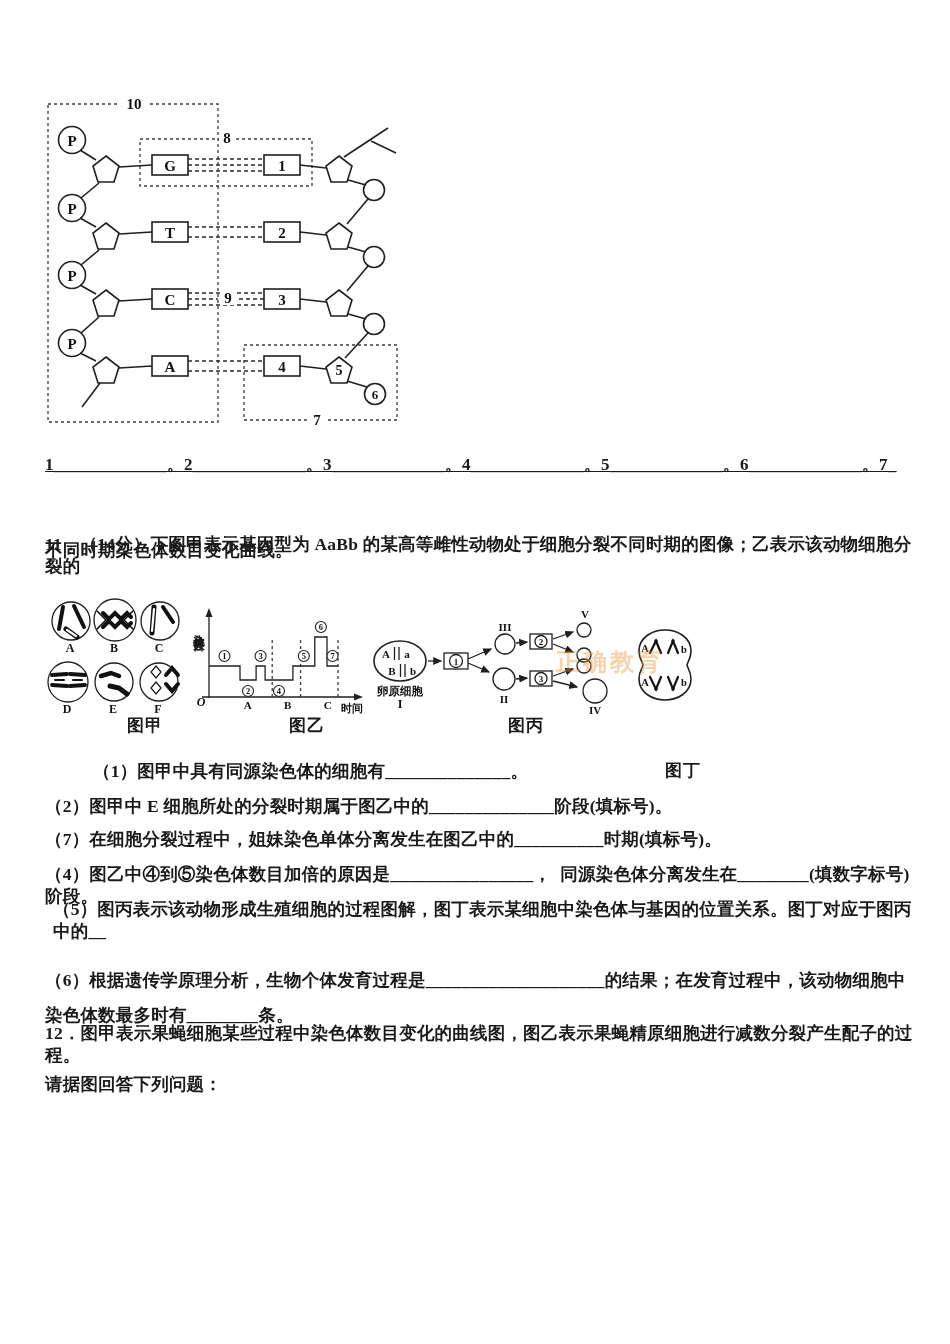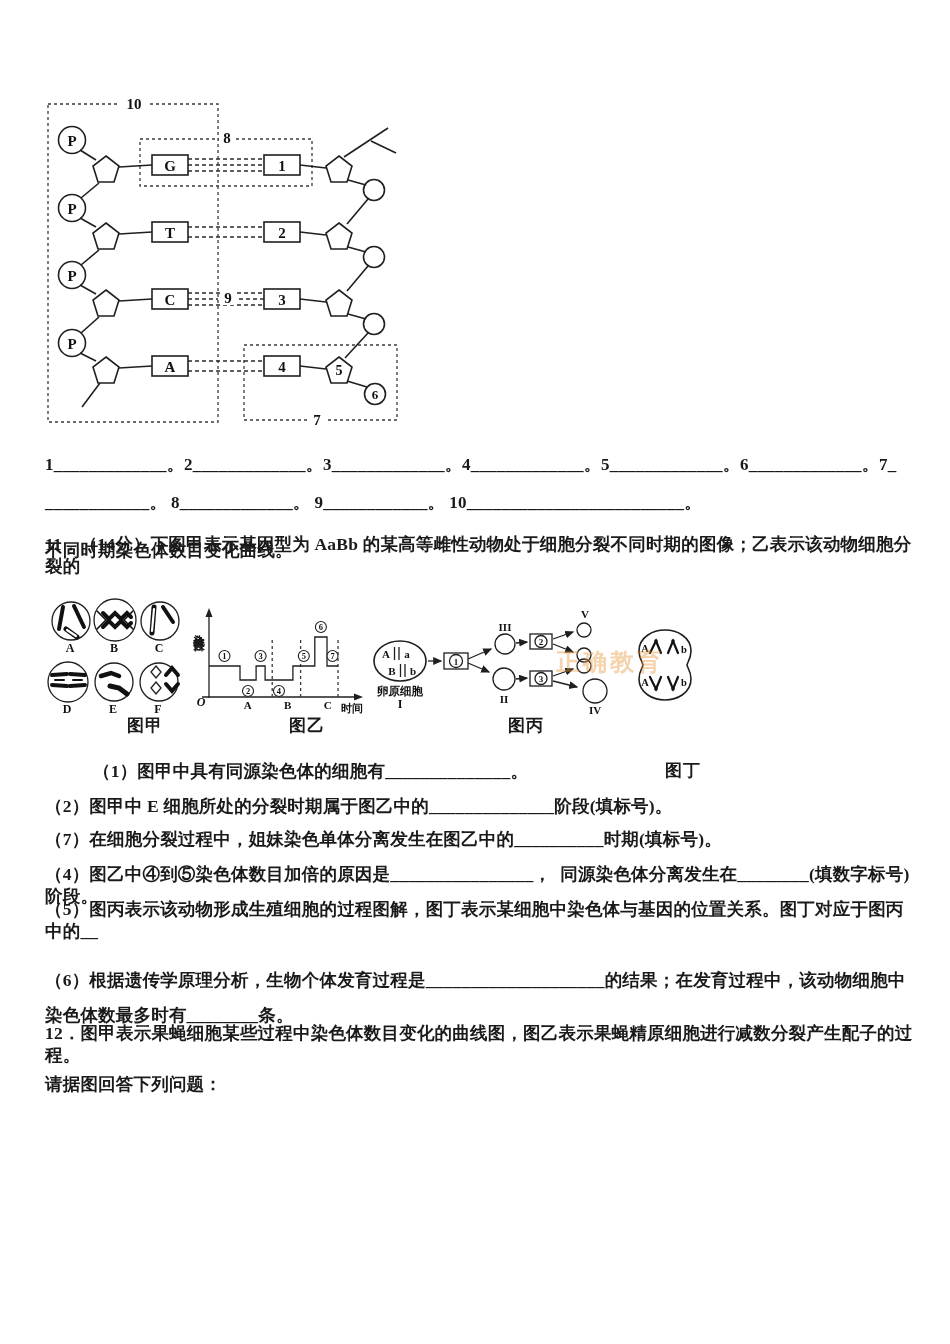--- a/index.html
+++ b/index.html
@@ -122,22 +122,21 @@
     <rect class="wbg" x="120" y="96" width="28" height="15"></rect>
     <text x="134" y="109" font-size="15" text-anchor="middle">10</text>
     <rect class="wbg" x="219" y="131" width="17" height="14"></rect>
     <text x="227" y="143" font-size="15" text-anchor="middle">8</text>
     <rect class="wbg" x="220" y="291" width="16" height="14"></rect>
     <text x="228" y="303" font-size="15" text-anchor="middle">9</text>
     <rect class="wbg" x="309" y="413" width="17" height="14"></rect>
     <text x="317" y="425" font-size="15" text-anchor="middle">7</text>
   </svg>
 
-  <div class="tl" style="top:454px;font-size:17px;">1_____________。2_____________。3_____________。4_____________。5_____________。6_____________。7_</div>
-  <div class="tl" style="top:492px;font-size:17px;">____________。 8_____________。 9____________。 10_________________________。</div>
+  <div class="tl" style="top:454px;font-size:17px;text-decoration:underline;">1_____________。2_____________。3_____________。4_____________。5_____________。6_____________。7_</div>
 
   <div class="tl" style="top:533px;">11．（14分）下图甲表示基因型为 AaBb 的某高等雌性动物处于细胞分裂不同时期的图像；乙表示该动物细胞分裂的</div>
   <div class="tl" style="top:539px;">不同时期染色体数目变化曲线。</div>
 
   <svg style="left:45px;top:598px;" width="152" height="120" viewBox="45 598 152 120">
     <circle class="st2" cx="71" cy="621" r="19"></circle>
     <circle class="st2" cx="115" cy="620" r="21"></circle>
     <circle class="st2" cx="160" cy="621" r="19"></circle>
     <circle class="st2" cx="68" cy="682" r="20"></circle>
     <circle class="st2" cx="114" cy="682" r="19"></circle>
@@ -307,20 +306,20 @@
 
   <div class="cap" style="left:93px;top:714px;">图甲</div>
   <div class="cap" style="left:255px;top:714px;">图乙</div>
   <div class="cap" style="left:474px;top:714px;">图丙</div>
   <div class="cap" style="left:631px;top:714px;margin-top:45px;">图丁</div>
 
   <div class="tl" style="top:760px;margin-left:48px;">（1）图甲中具有同源染色体的细胞有______________。</div>
   <div class="tl" style="top:795px;">（2）图甲中 E 细胞所处的分裂时期属于图乙中的______________阶段(填标号)。</div>
   <div class="tl" style="top:828px;">（7）在细胞分裂过程中，姐妹染色单体分离发生在图乙中的__________时期(填标号)。</div>
   <div class="tl" style="top:863px;">（4）图乙中④到⑤染色体数目加倍的原因是________________，  同源染色体分离发生在________(填数字标号)阶段。</div>
-  <div class="tl" style="top:898px;">（5）图丙表示该动物形成生殖细胞的过程图解，图丁表示某细胞中染色体与基因的位置关系。图丁对应于图丙中的__</div>
+  <div class="tl" style="top:898px;margin-left:8px;">（5）图丙表示该动物形成生殖细胞的过程图解，图丁表示某细胞中染色体与基因的位置关系。图丁对应于图丙中的__</div>
   <div class="tl" style="top:969px;">（6）根据遗传学原理分析，生物个体发育过程是____________________的结果；在发育过程中，该动物细胞中</div>
   <div class="tl" style="top:1004px;">染色体数最多时有________条。</div>
 
   <div class="tl" style="top:1022px;font-family:Liberation Serif, serif;">12．图甲表示果蝇细胞某些过程中染色体数目变化的曲线图，图乙表示果蝇精原细胞进行减数分裂产生配子的过程。</div>
   <div class="tl" style="top:1073px;">请据图回答下列问题：</div>
 
 </div>
 
 </body></html>

